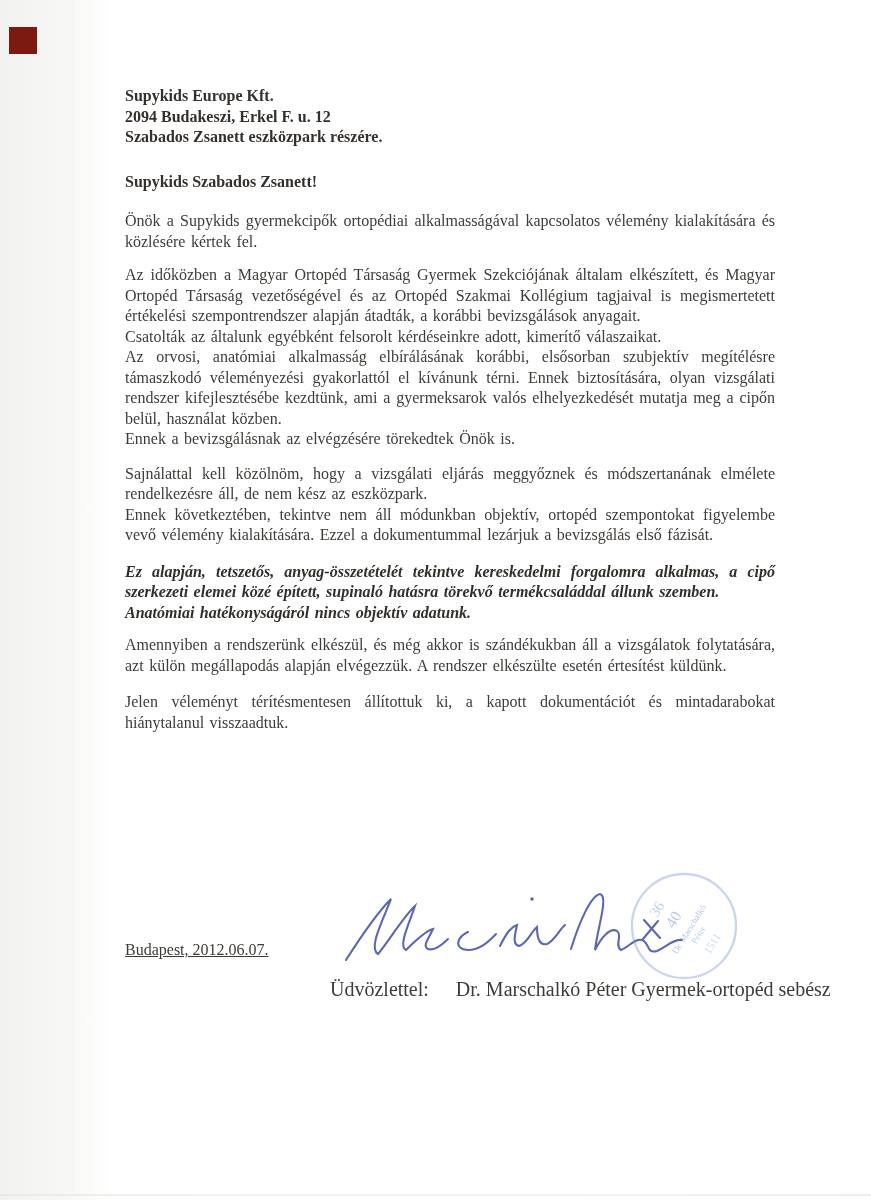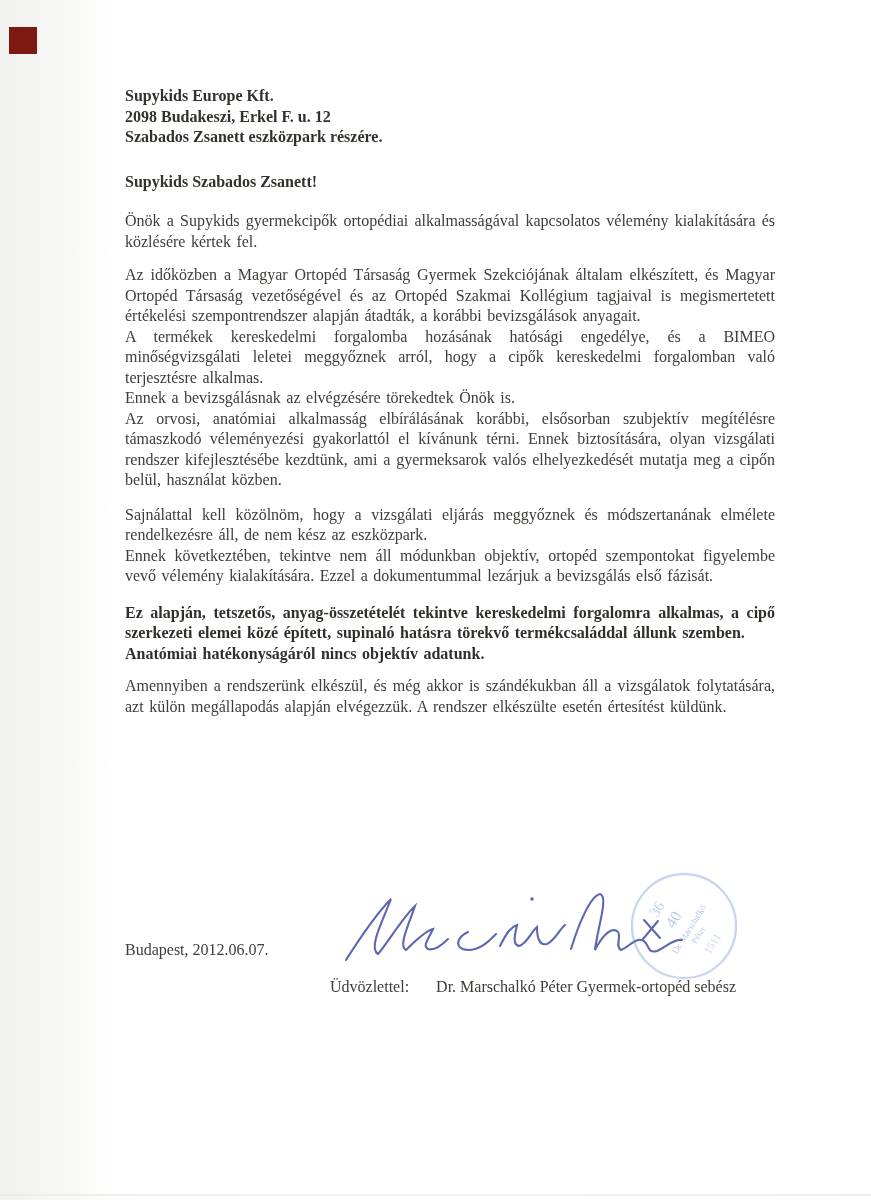--- a/index.html
+++ b/index.html
@@ -23,26 +23,26 @@
     opacity:.8;
   }
   .content{
     position:absolute;top:86px;left:125px;width:650px;
     font-size:16px;line-height:20.5px;
   }
   .recipient div, .salutation{font-weight:bold;color:#35302c;}
   p{margin:0;text-align:justify;word-spacing:1.5px;}
   .mt19{margin-top:19px;} .mt13{margin-top:13px;} .mt14{margin-top:14px;}
   .mt16{margin-top:16px;} .mt12{margin-top:12px;} .mt24{margin-top:24px;}
-  .bold{font-weight:bold;color:#322e2a;}
+  .bold{font-weight:bold;color:#322e2a;font-style:italic;}
   .closing-date{
-    position:absolute;left:125px;top:941px;font-size:16px;
+    position:absolute;left:125px;top:941px;font-size:16px;text-decoration:underline;
   }
   .closing-line{
-    position:absolute;left:330px;top:978px;font-size:16px;white-space:nowrap;
+    position:absolute;left:330px;top:978px;font-size:20px;white-space:nowrap;
   }
   .closing-line .signer{margin-left:27px;}
   .signature{
     position:absolute;left:338px;top:886px;width:348px;height:84px;
   }
   .stamp{
     position:absolute;left:627px;top:869px;width:114px;height:114px;
     opacity:.75;
   }
 </style>
@@ -50,36 +50,37 @@
 <body>
 
 <div class="page">
 
   <div class="scan-mark" style="background: rgb(124, 26, 18);"></div>
 
   <div class="content">
 
     <div class="recipient">
       <div>Supykids Europe Kft.</div>
-      <div>2098 Budakeszi, Erkel  F. u. 12</div>
+      <div>2094 Budakeszi, Erkel  F. u. 12</div>
       <div>Szabados Zsanett eszközpark részére.</div>
     </div>
 
     <div class="salutation mt24">Supykids Szabados Zsanett!</div>
 
     <p class="mt19">Önök a Supykids gyermekcipők ortopédiai alkalmasságával kapcsolatos vélemény kialakítására és közlésére kértek fel.</p>
     <p class="mt13">Az időközben a Magyar Ortopéd Társaság Gyermek Szekciójának általam elkészített, és Magyar Ortopéd Társaság vezetőségével és az Ortopéd Szakmai Kollégium tagjaival is megismertetett értékelési szempontrendszer alapján átadták, a korábbi bevizsgálások anyagait.</p>
-    <p>A termékek kereskedelmi forgalomba hozásának hatósági engedélye, és a BIMEO minőségvizsgálati leletei meggyőznek arról, hogy a cipők kereskedelmi forgalomban való terjesztésre alkalmas.</p>
+    <p>Csatolták az általunk egyébként felsorolt kérdéseinkre adott, kimerítő válaszaikat.</p>
+    <p>Az orvosi, anatómiai alkalmasság elbírálásának korábbi, elsősorban szubjektív megítélésre támaszkodó véleményezési gyakorlattól el kívánunk térni. Ennek biztosítására, olyan vizsgálati rendszer kifejlesztésébe kezdtünk, ami a gyermeksarok valós elhelyezkedését mutatja meg a cipőn belül, használat közben.</p>
     <p>Ennek a bevizsgálásnak az elvégzésére törekedtek Önök is.</p>
-    <p>Az orvosi, anatómiai alkalmasság elbírálásának korábbi, elsősorban szubjektív megítélésre támaszkodó véleményezési gyakorlattól el kívánunk térni. Ennek biztosítására, olyan vizsgálati rendszer kifejlesztésébe kezdtünk, ami a gyermeksarok valós elhelyezkedését mutatja meg a cipőn belül, használat közben.</p>
     <p class="mt14">Sajnálattal kell közölnöm, hogy a vizsgálati eljárás meggyőznek és módszertanának elmélete rendelkezésre áll, de nem kész az eszközpark.</p>
     <p>Ennek következtében, tekintve nem áll módunkban objektív, ortopéd szempontokat figyelembe vevő vélemény kialakítására. Ezzel a dokumentummal lezárjuk a bevizsgálás első fázisát.</p>
     <p class="mt16 bold">Ez alapján, tetszetős, anyag-összetételét tekintve kereskedelmi forgalomra alkalmas, a cipő szerkezeti elemei közé épített, supinaló hatásra törekvő termékcsaláddal állunk szemben.</p>
     <p class="bold">Anatómiai hatékonyságáról nincs objektív adatunk.</p>
     <p class="mt12">Amennyiben a rendszerünk elkészül, és még akkor is szándékukban áll a vizsgálatok folytatására, azt külön megállapodás alapján elvégezzük. A rendszer elkészülte esetén értesítést küldünk.</p>
+    <p class="mt16">Jelen véleményt térítésmentesen állítottuk ki, a kapott dokumentációt és mintadarabokat hiánytalanul visszaadtuk.</p>
 
   </div>
 
   <div class="closing-date">Budapest, 2012.06.07.</div>
 
   <svg class="signature" viewBox="0 0 348 84" xmlns="http://www.w3.org/2000/svg">
     <g fill="none" stroke="#4753a5" stroke-width="2.1" stroke-linecap="round" opacity="0.88">
       <path d="M 8 74 C 22 52 40 26 53 13 C 45 34 30 62 40 68 C 50 56 66 30 77 20 C 71 38 60 60 68 64 C 76 56 87 45 95 43 C 91 52 84 60 90 63 C 97 65 105 58 110 53"></path>
       <path d="M 130 46 C 119 51 115 63 130 64 C 143 64 152 54 158 48 M 162 60 C 169 46 173 41 179 39 C 177 49 174 58 181 60 C 189 58 193 46 199 41 C 199 51 201 60 209 58 C 217 54 221 44 227 39"></path>
       <path d="M 233 63 C 240 40 252 10 262 8 C 271 10 259 44 257 64 C 263 52 272 41 279 45 C 285 49 276 60 283 64 C 291 61 297 52 304 54 C 312 57 308 68 319 65 C 328 61 335 53 344 54"></path>

